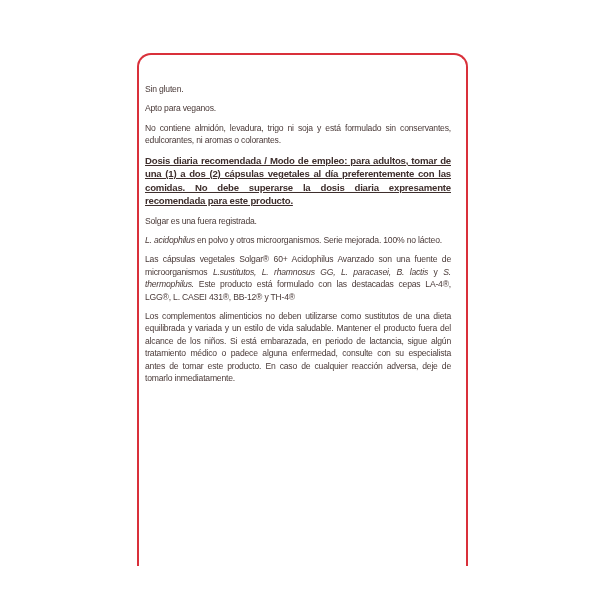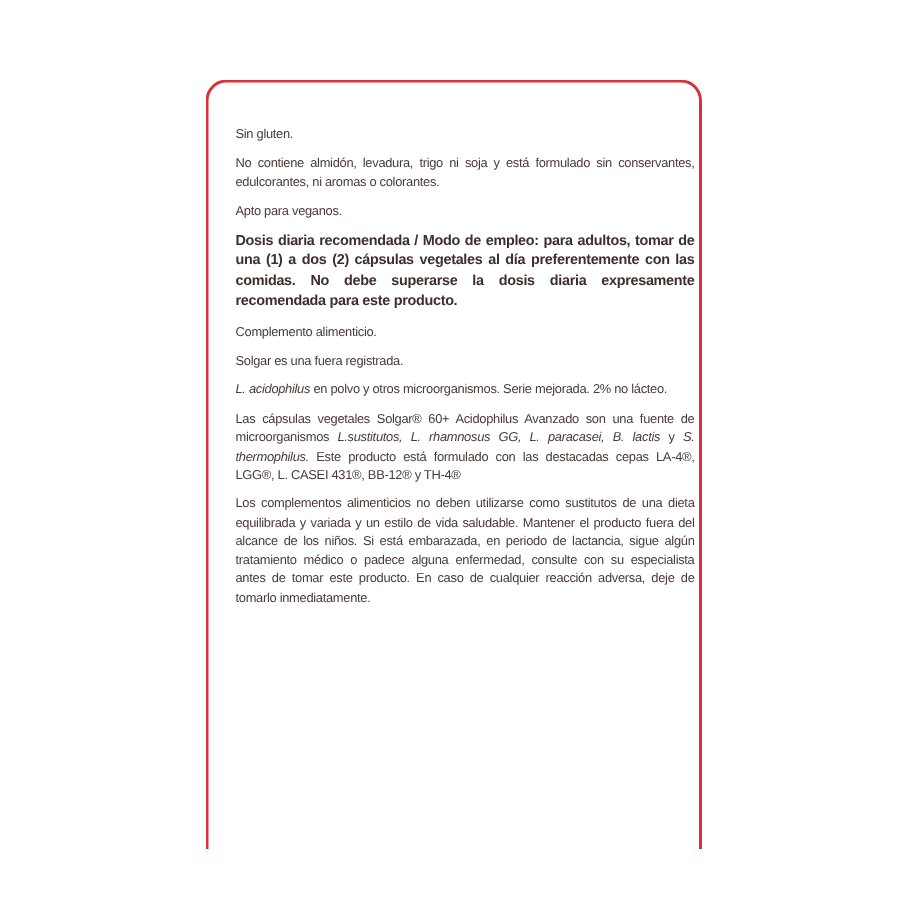--- a/index.html
+++ b/index.html
@@ -4,37 +4,36 @@
 <style>
   html, body { margin:0; padding:0; background:#ffffff; }
   body { width:600px; height:600px; position:relative; overflow:hidden; }
   .label-frame {
     position:absolute; left:137px; top:53px; width:331px; height:513px;
     border:2px solid #d9303a; border-bottom:none;
     border-radius:14px 14px 0 0;
     box-sizing:border-box;
   }
   .label-content {
-    position:absolute; left:157px; top:83px; width:306px;
+    position:absolute; left:145px; top:83px; width:306px;
     font-family:"Liberation Sans", sans-serif;
     font-size:8.6px; line-height:12.4px; color:#4a3a38;
     letter-spacing:-0.2px;
   }
   .label-content p { margin:0 0 7px 0; text-align:justify; }
-  .bold { font-weight:bold; font-size:9.6px; line-height:13.5px; color:#3e2e2c; }
+  .bold { font-weight:bold; font-size:9.6px; line-height:13.5px; color:#3e2e2c;text-decoration:underline; }
   em { font-style:italic; }
 </style>
 </head>
 <body>
 
 <div class="label-frame"></div>
 
 <div class="label-content">
   <p>Sin gluten.</p>
+  <p>Apto para veganos.</p>
   <p>No contiene almidón, levadura, trigo ni soja y está formulado sin conservantes, edulcorantes, ni aromas o colorantes.</p>
-  <p>Apto para veganos.</p>
   <p class="bold">Dosis diaria recomendada / Modo de empleo: para adultos, tomar de una (1) a dos (2) cápsulas vegetales al día preferentemente con las comidas. No debe superarse la dosis diaria expresamente recomendada para este producto.</p>
-  <p>Complemento alimenticio.</p>
   <p>Solgar es una fuera registrada.</p>
-  <p><em>L. acidophilus</em><span> en polvo y otros microorganismos. Serie mejorada. 2% no lácteo.</span></p>
+  <p><em>L. acidophilus</em><span> en polvo y otros microorganismos. Serie mejorada. 100% no lácteo.</span></p>
   <p><span>Las cápsulas vegetales Solgar® 60+ Acidophilus Avanzado son una fuente de microorganismos </span><em>L.sustitutos, L. rhamnosus GG, L. paracasei, B. lactis</em><span> y </span><em>S. thermophilus.</em><span> Este producto está formulado con las destacadas cepas LA-4®, LGG®, L. CASEI 431®, BB-12® y TH-4®</span></p>
   <p>Los complementos alimenticios no deben utilizarse como sustitutos de una dieta equilibrada y variada y un estilo de vida saludable. Mantener el producto fuera del alcance de los niños. Si está embarazada, en periodo de lactancia, sigue algún tratamiento médico o padece alguna enfermedad, consulte con su especialista antes de tomar este producto. En caso de cualquier reacción adversa, deje de tomarlo inmediatamente.</p>
 </div>
 
 </body></html>

